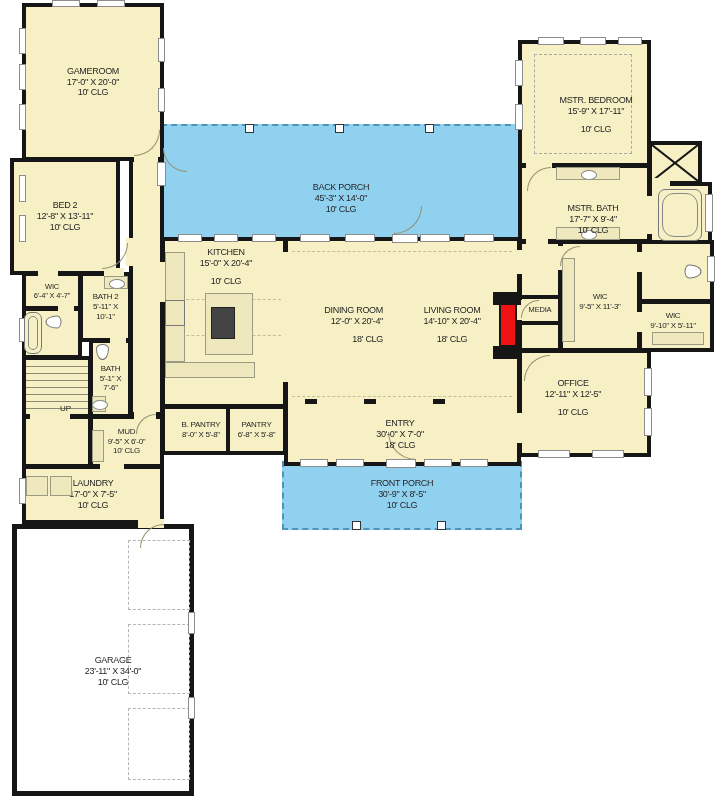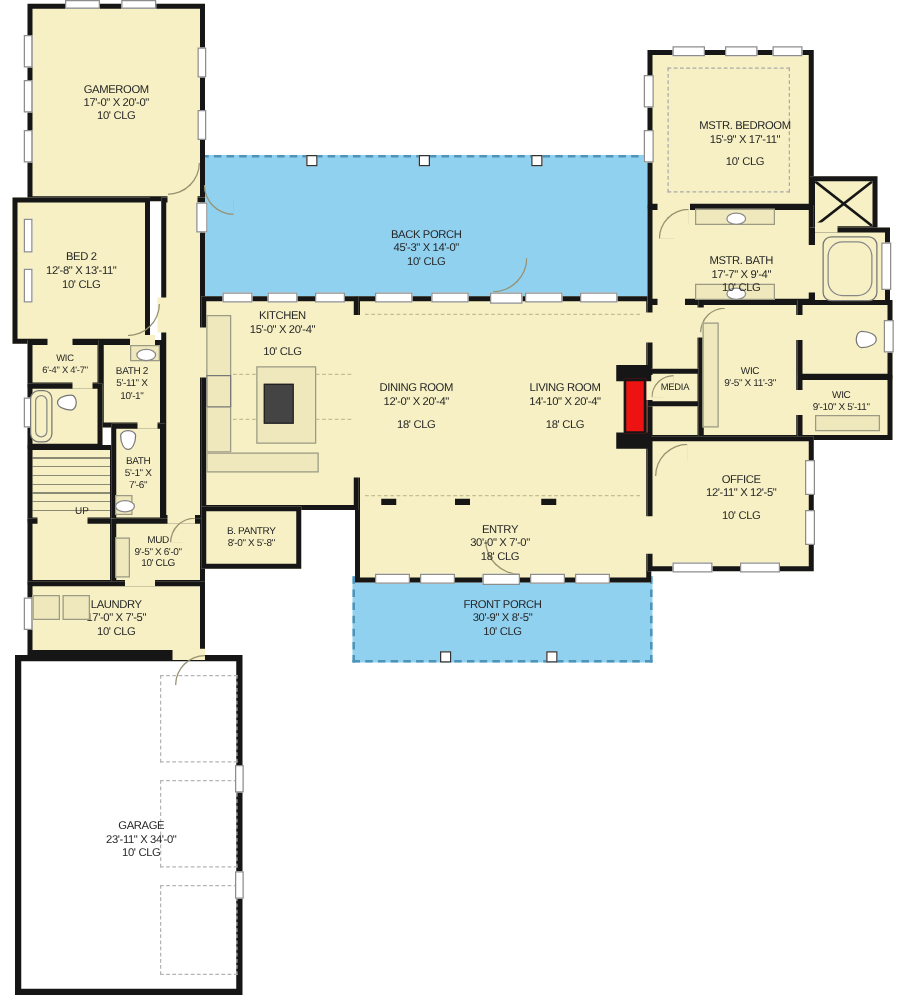--- a/index.html
+++ b/index.html
@@ -148,27 +148,33 @@
   </div>
 
   <div class="room" id="great-room"></div>
   <div class="room" id="kitchen-col"></div>
   <div class="room" id="bpantry">
     <div class="lbl s8">
       <div>B. PANTRY</div>
       <div>8'-0" X 5'-8"</div>
     </div>
   </div>
+  <div class="room" id="pantry">
+    <div class="lbl s8">
+      <div>PANTRY</div>
+      <div>6'-8" X 5'-8"</div>
+    </div>
+  </div>
 
   <div class="abs-lbl lbl" style="left:167px;top:247px;width:118px;">
     <div>KITCHEN</div>
     <div>15'-0" X 20'-4"</div>
     <div class="cg-gap">10' CLG</div>
   </div>
-  <div class="abs-lbl lbl" style="left:283px;top:305px;width:100px;">
+  <div class="abs-lbl lbl" style="left:283px;top:305px;width:100px;align-items:flex-end;">
     <div>DINING ROOM</div>
     <div>12'-0" X 20'-4"</div>
     <div class="cg-gap">18' CLG</div>
   </div>
   <div class="abs-lbl lbl" style="left:402px;top:305px;width:100px;">
     <div>LIVING ROOM</div>
     <div>14'-10" X 20'-4"</div>
     <div class="cg-gap">18' CLG</div>
   </div>
   <div class="abs-lbl lbl" style="left:310px;top:418px;width:180px;">
@@ -206,21 +212,21 @@
     <div>WIC</div>
     <div>9'-5" X 11'-3"</div>
   </div>
   <div class="room" id="wc"></div>
   <div class="room" id="wic2"></div>
   <div class="abs-lbl lbl s8" style="left:633px;top:311px;width:80px;">
     <div>WIC</div>
     <div>9'-10" X 5'-11"</div>
   </div>
   <div class="room" id="office"></div>
-  <div class="abs-lbl lbl" style="left:533px;top:378px;width:120px;">
+  <div class="abs-lbl lbl" style="left:513px;top:378px;width:120px;">
     <div>OFFICE</div>
     <div>12'-11" X 12'-5"</div>
     <div class="cg-gap">10' CLG</div>
   </div>
 
   <div class="gap" style="left:280px;top:252px;width:9px;height:130px;"></div>
   <div class="gap" style="left:157px;top:262px;width:10px;height:40px;"></div>
   <div class="gap" style="left:126px;top:238px;width:9px;height:28px;"></div>
   <div class="gap" style="left:134px;top:156px;width:24px;height:9px;"></div>
   <div class="gap" style="left:134px;top:411px;width:22px;height:8px;"></div>

